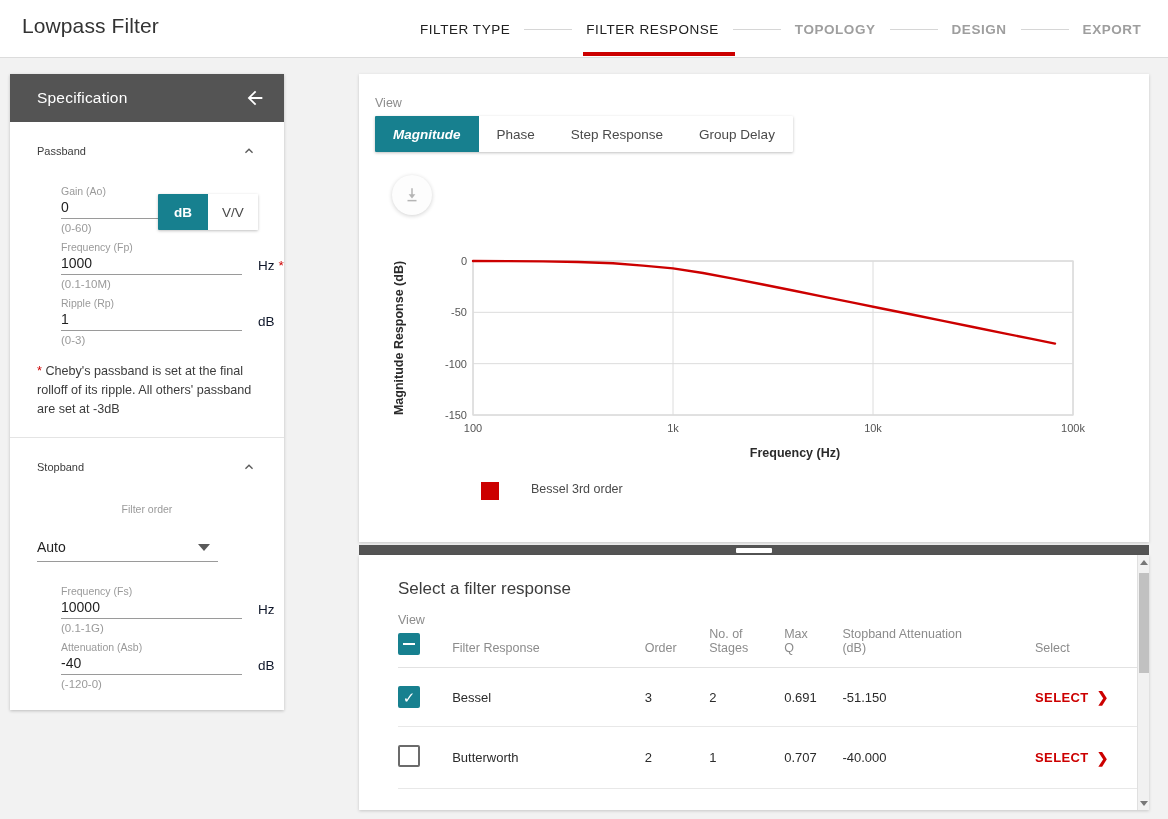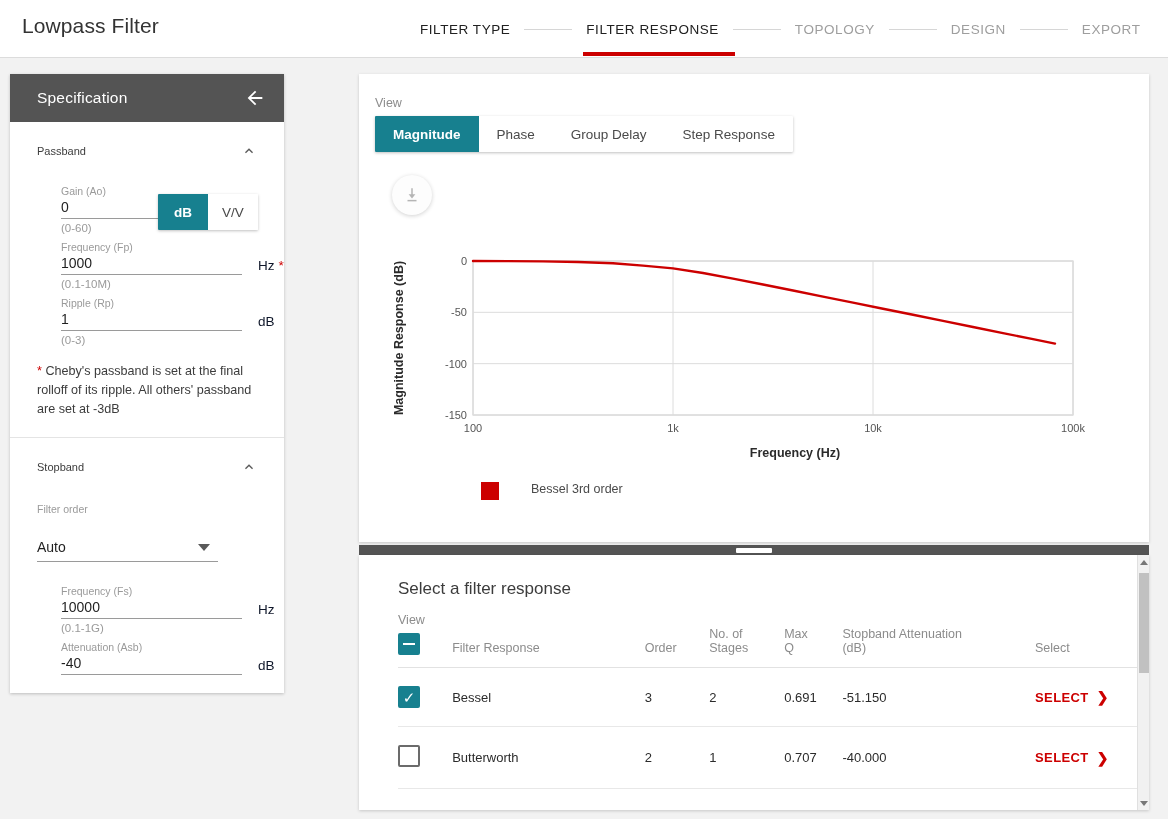--- a/index.html
+++ b/index.html
@@ -22,21 +22,21 @@
     position: absolute; left: 22px; top: 14px;
     font-size: 21px; color: #333333; letter-spacing: .1px;
   }
   .steps {
     position: absolute; left: 420px; top: 0; height: 58px;
     display: flex; align-items: center;
   }
   .step {
     font-size: 13.5px; letter-spacing: .55px; color: #9e9e9e;
     white-space: nowrap; padding: 0 0px; position: relative;
-    font-weight: 400;
+    font-weight: 700;
   }
   .step.active { color: #212121; font-weight: 500; }
   .step.done { color: #212121; font-weight: 500; }
   .step-sep { width: 48px; height: 1px; background: #d6d6d6; margin: 0 14px; }
   .step-underline {
     position: absolute; left: 583px; top: 52px; width: 152px; height: 4px;
     background: #cc0000;
   }
 
   
@@ -81,21 +81,21 @@
   }
   .unit-btn {
     width: 50px; height: 36px; display: flex; align-items: center; justify-content: center;
     font-size: 13.5px; color: #4a4a4a; cursor: pointer; background: #ffffff;
   }
   .unit-btn.on { background: #17808f; color: #ffffff; font-weight: bold; }
 
   .note { font-size: 12.6px; color: #3c3c3c; line-height: 19px; margin: 14px 0 18px; }
   .note .star { color: #cc0000; }
 
-  .select-field { position: relative; margin-top: 6px; }
+  .select-field { position: relative; margin-top: 6px; text-align: center; }
   .select-box {
     width: 181px; border-bottom: 1px solid #9a9a9a; font-size: 14px; color: #1f1f1f;
     padding: 1px 0 6px 0; display: flex; align-items: center; justify-content: space-between;
     cursor: pointer;
     margin-top: 22px;
   }
   .caret { width: 0; height: 0; border-left: 6px solid transparent; border-right: 6px solid transparent;
            border-top: 7px solid #5a5a5a; margin-right: 8px; }
 
   
@@ -105,21 +105,21 @@
   }
   .view-label { position: absolute; left: 16px; top: 22px; font-size: 12.5px; color: #8c8c8c; }
   .view-tabs {
     position: absolute; left: 16px; top: 42px; height: 36px; display: flex;
     background: #ffffff; box-shadow: 0 1px 3px rgba(0,0,0,.25); border-radius: 1px; overflow: hidden;
   }
   .view-tab {
     display: flex; align-items: center; justify-content: center; padding: 0 18px;
     font-size: 13.5px; color: #4a4a4a; cursor: pointer; white-space: nowrap;
   }
-  .view-tab.on { background: #17808f; color: #ffffff; font-weight: bold; }
+  .view-tab.on { background: #17808f; color: #ffffff; font-weight: bold; font-style: italic; }
 
   .dl-btn {
     position: absolute; left: 33px; top: 101px; width: 40px; height: 40px; border-radius: 50%;
     background: #fdfdfd; box-shadow: 0 1px 4px rgba(0,0,0,.18);
     display: flex; align-items: center; justify-content: center; cursor: pointer;
   }
 
   .plot { position: absolute; left: 16px; top: 100px; width: 760px; height: 350px; }
 
   
@@ -289,33 +289,34 @@
         </div>
         <div class="field-hint">(0.1-1G)</div>
       </div>
 
       <div class="field">
         <div class="field-label">Attenuation (Asb)</div>
         <div class="field-row">
           <input class="field-input" value="-40" style="">
           <span class="field-unit">dB</span>
         </div>
+        <div class="field-hint">(-120-0)</div>
       </div>
       <div style="height:18px"></div>
     </div>
   </div>
 
   <div class="chart-card">
     <div class="view-label">View</div>
 
     <div class="view-tabs">
       <div class="view-tab on">Magnitude</div>
       <div class="view-tab">Phase</div>
+      <div class="view-tab">Step Response</div>
       <div class="view-tab">Group Delay</div>
-      <div class="view-tab">Step Response</div>
     </div>
 
     <div class="dl-btn">
       <svg width="18" height="18" viewBox="0 0 24 24">
         <path d="M11 3h2v8h3.5L12 16.5 7.5 11H11V3z" fill="#b5b5b5"></path>
         <rect x="6" y="18.5" width="12" height="2" fill="#b5b5b5"></rect>
       </svg>
     </div>
 
     <svg class="plot" viewBox="0 0 760 350">

